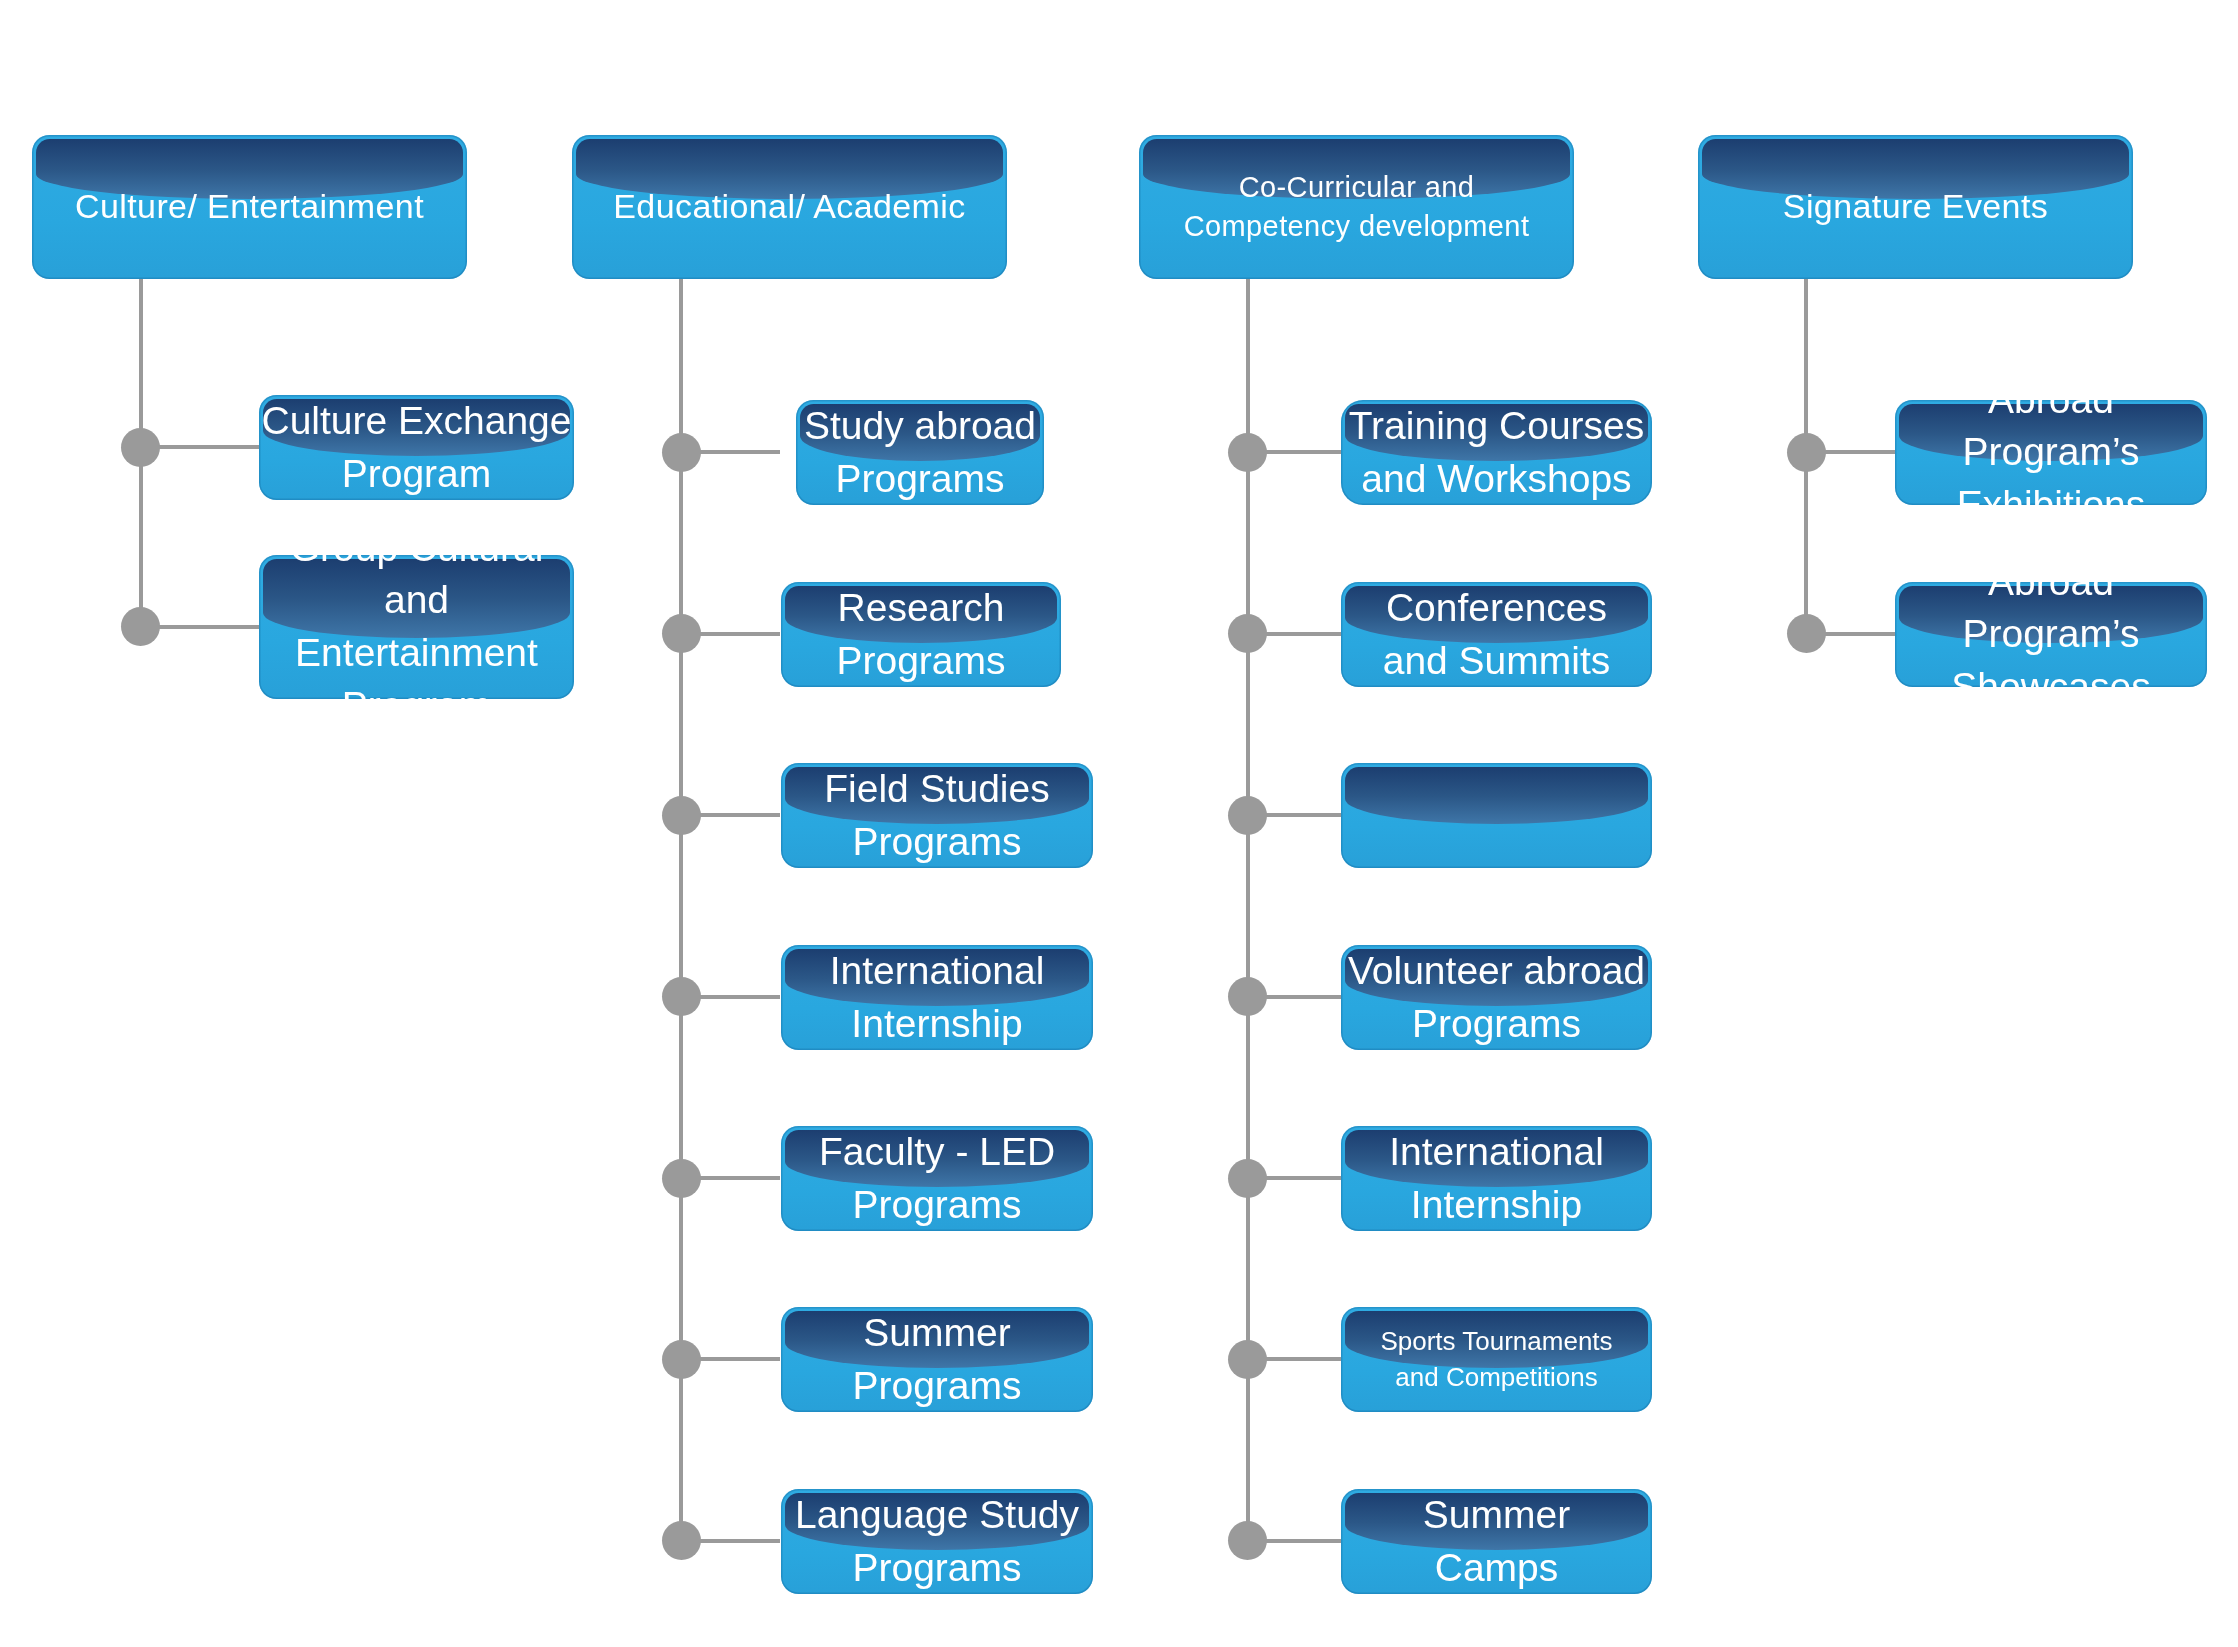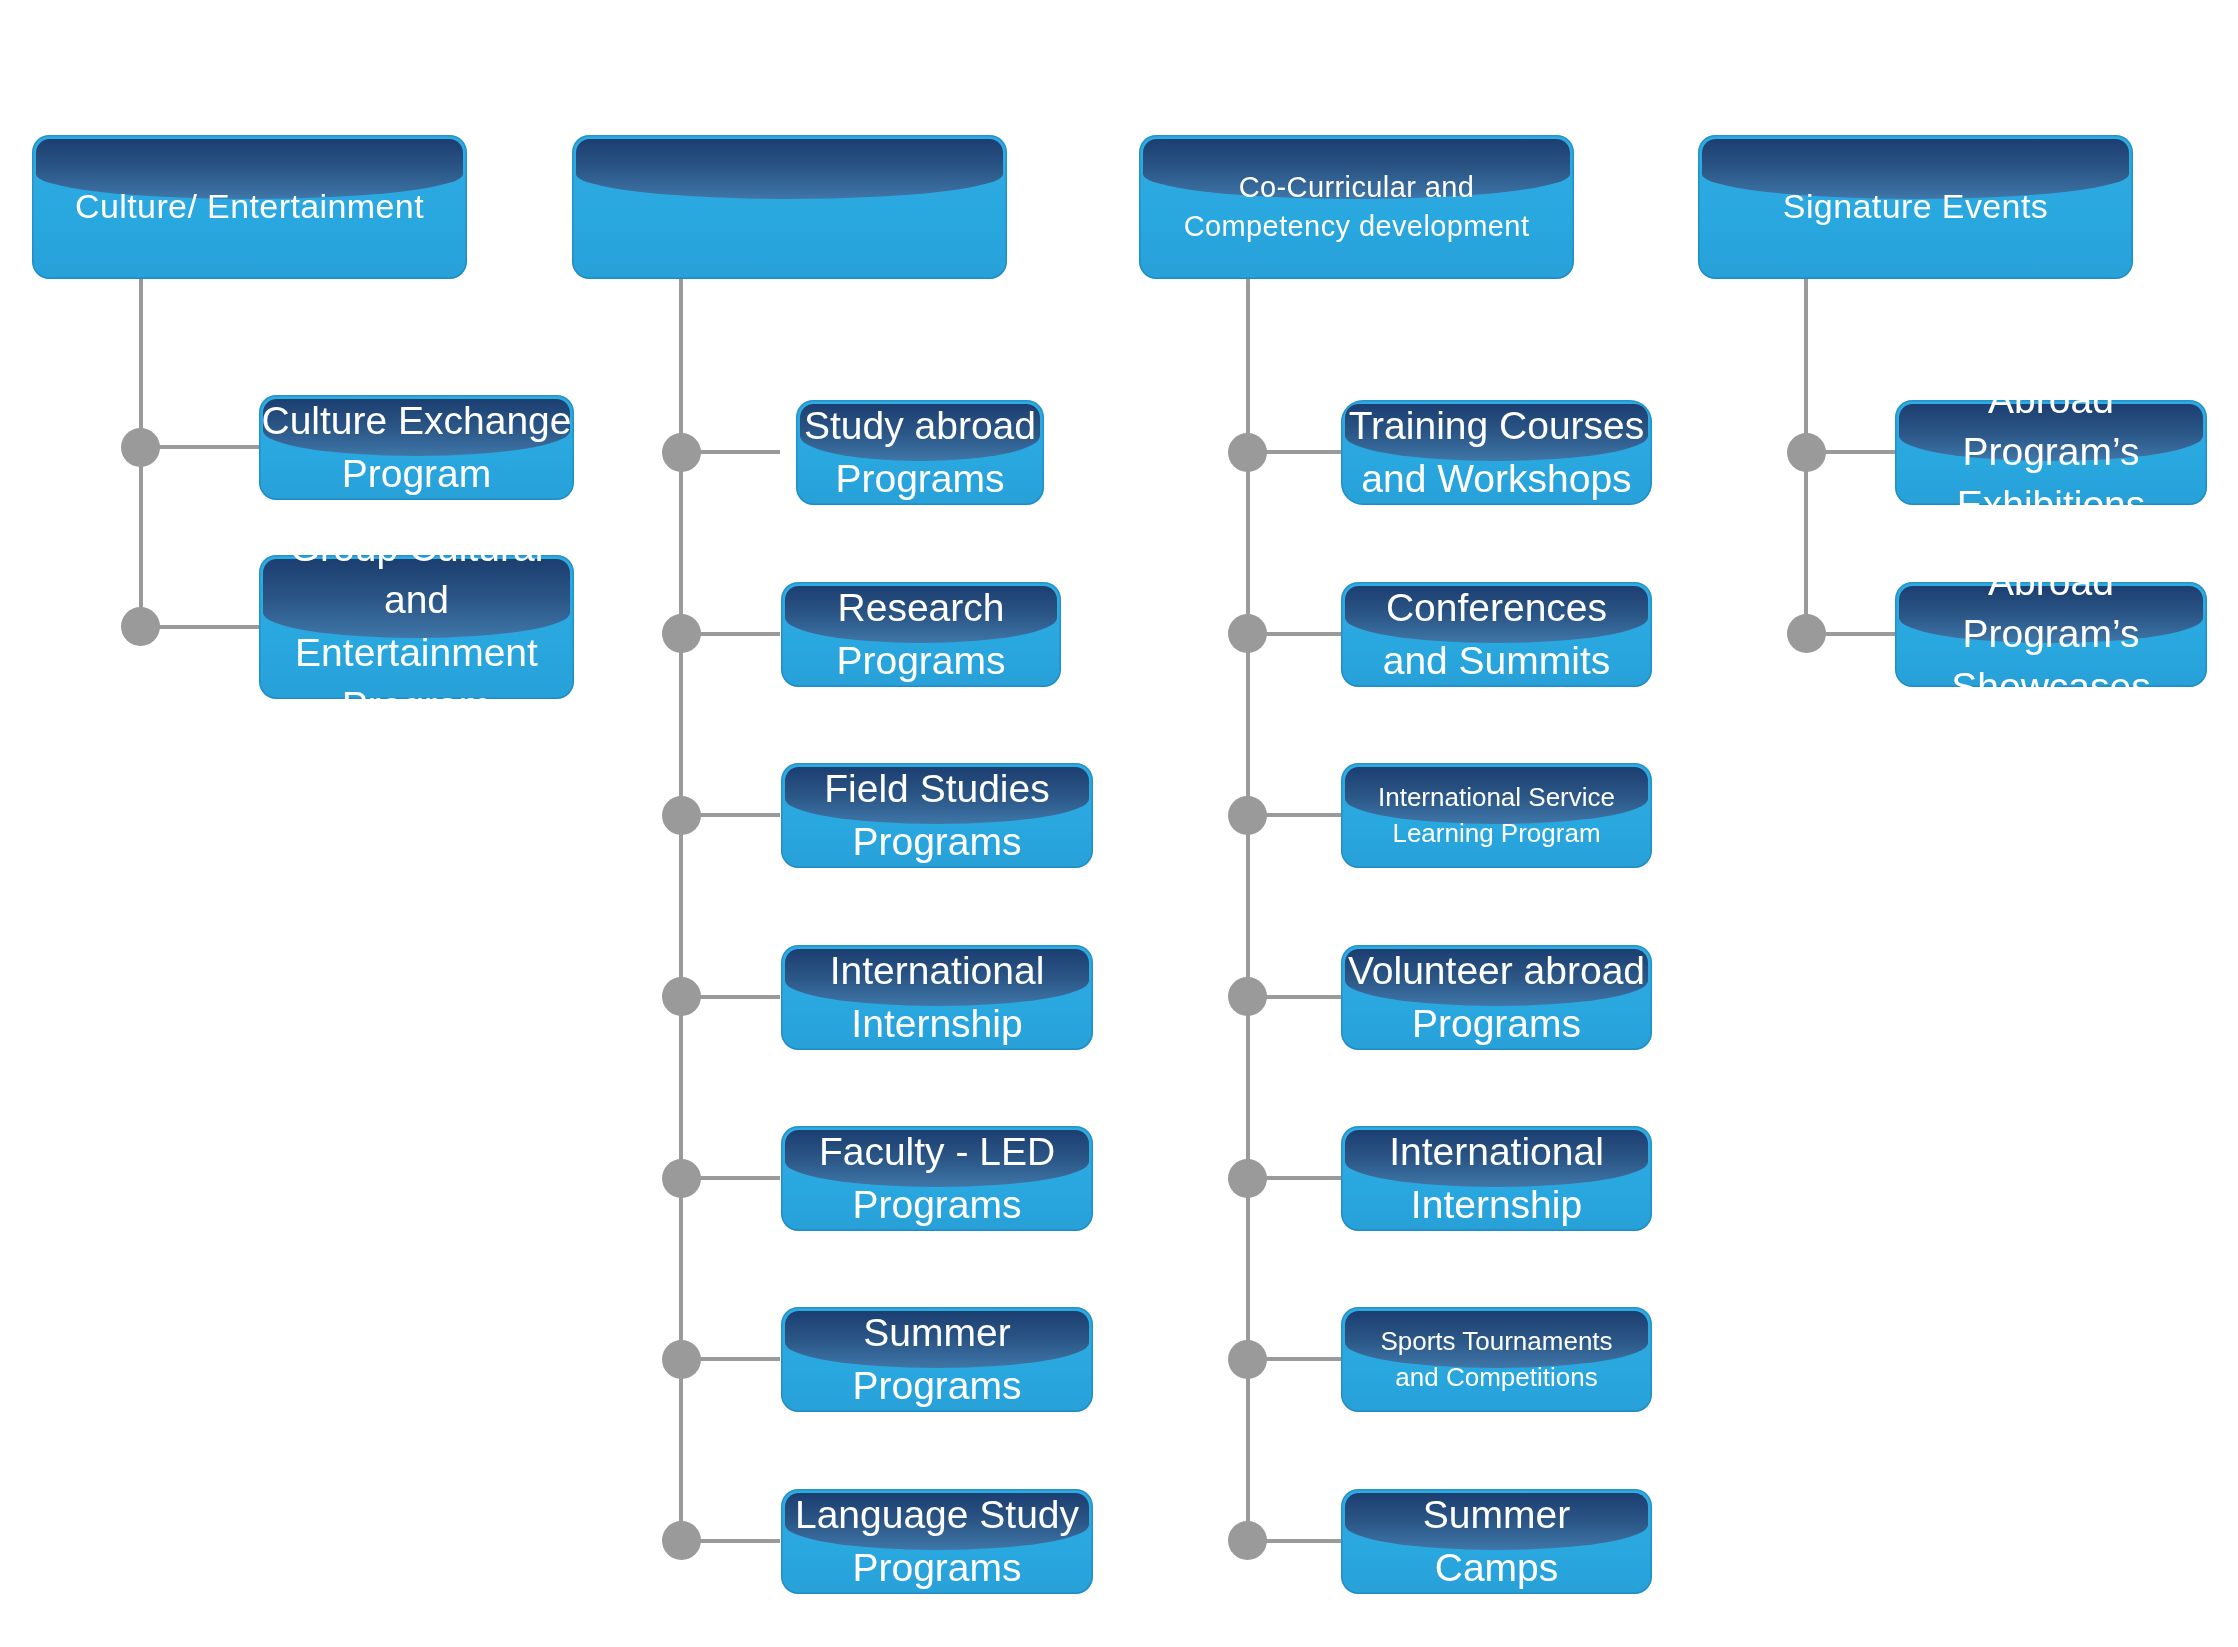--- a/index.html
+++ b/index.html
@@ -56,20 +56,21 @@
       <i class="gloss"></i>
       <span class="label">Group Cultural and
 Entertainment
 Program</span>
     </div>
   </section>
 
   <section>
     <div class="box hdr" style="left:572px;top:135px;width:435px;height:144px;">
       <i class="gloss"></i>
+      <span class="label">Educational/ Academic</span>
     </div>
     <div class="vline" style="left:679px;top:279px;height:1262px;"></div>
 
     <span class="dot" style="left:662px;top:433px;"></span>
     <div class="hline" style="left:681px;top:450px;width:99px;"></div>
     <div class="box child" style="left:796px;top:400px;width:248px;height:105px;">
       <i class="gloss"></i>
       <span class="label">Study abroad
 Programs</span>
     </div>
@@ -144,22 +145,20 @@
     <div class="box child" style="left:1341px;top:582px;width:311px;height:105px;">
       <i class="gloss"></i>
       <span class="label">Conferences
 and Summits</span>
     </div>
 
     <span class="dot" style="left:1228px;top:796px;"></span>
     <div class="hline" style="left:1248px;top:813px;width:93px;"></div>
     <div class="box child small" style="left:1341px;top:763px;width:311px;height:105px;">
       <i class="gloss"></i>
-      <span class="label">International Service
-Learning Program</span>
     </div>
 
     <span class="dot" style="left:1228px;top:977px;"></span>
     <div class="hline" style="left:1248px;top:995px;width:93px;"></div>
     <div class="box child" style="left:1341px;top:945px;width:311px;height:105px;">
       <i class="gloss"></i>
       <span class="label">Volunteer abroad
 Programs</span>
     </div>
 

